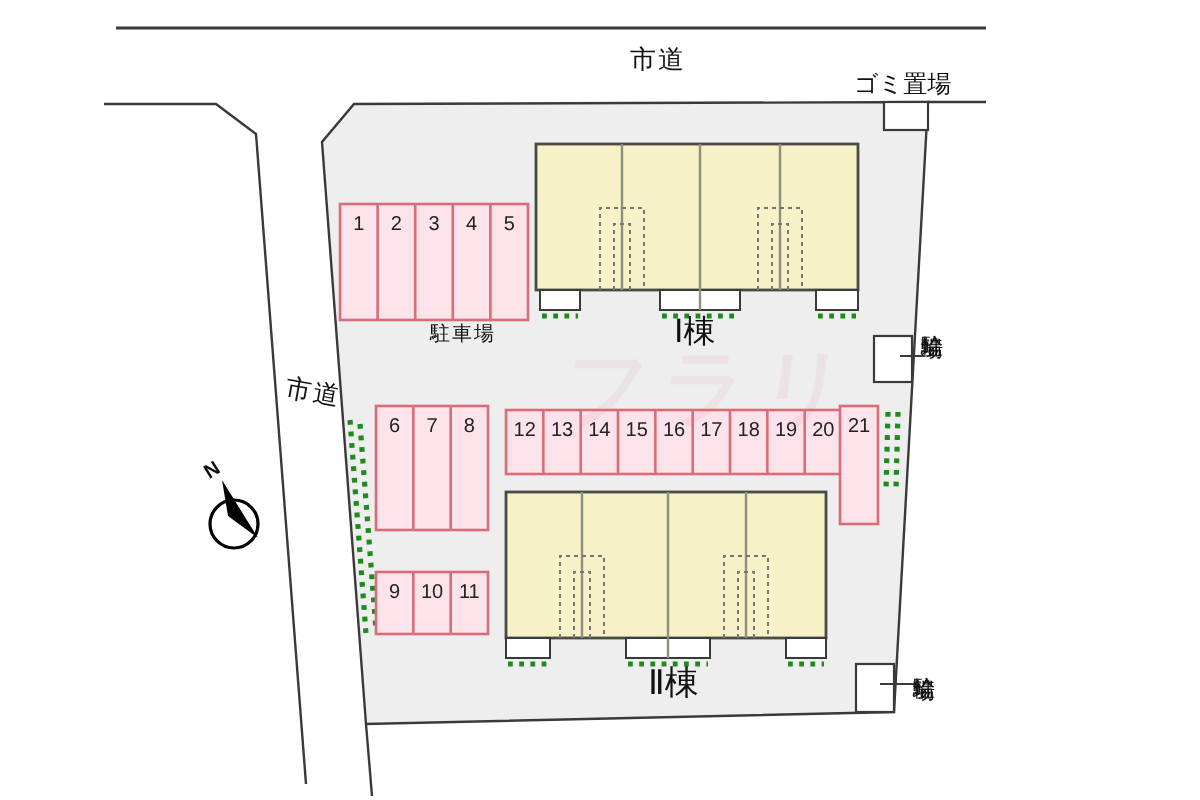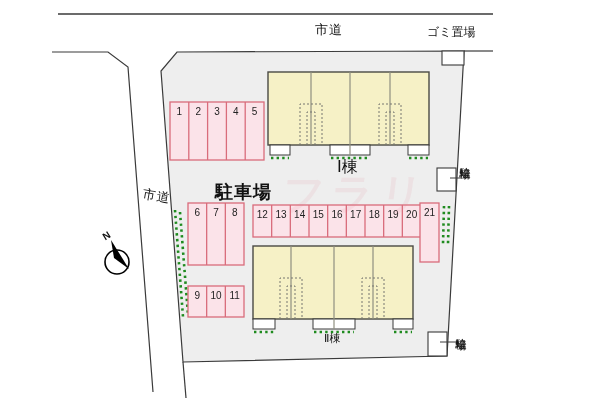--- a/index.html
+++ b/index.html
@@ -5,24 +5,24 @@
   html,body{margin:0;padding:0;background:#fff;}
   .canvas{
     position:relative;width:600px;height:400px;background:#ffffff;
     font-family:"Liberation Sans","DejaVu Sans",sans-serif;overflow:hidden;
   }
   .canvas svg{position:absolute;left:0;top:0;}
   .lbl{position:absolute;color:#111;white-space:nowrap;line-height:1;}
   .lbl-road-top{left:315px;top:23px;font-size:13px;letter-spacing:1px;}
   .lbl-road-left{left:144px;top:187px;font-size:13px;letter-spacing:1px;
     transform:rotate(10deg);transform-origin:left top;}
-  .lbl-garbage{left:427px;top:26px;font-size:12px;font-family:Liberation Serif, serif;}
-  .lbl-parking{left:215px;top:183px;font-size:18px;letter-spacing:1px;font-weight:bold;}
+  .lbl-garbage{left:427px;top:36px;font-size:12px;font-family:Liberation Serif, serif;}
+  .lbl-parking{left:215px;top:163px;font-size:10px;letter-spacing:1px;}
   .lbl-b1{left:337px;top:159px;font-size:16px;}
-  .lbl-b2{left:324px;top:333px;font-size:11px;}
+  .lbl-b2{left:324px;top:333px;font-size:17px;}
   .lbl-vert{writing-mode:vertical-rl;text-orientation:upright;font-size:11px;letter-spacing:1px;}
   .lbl-bike-upper{left:459px;top:158px;}
   .lbl-bike-lower{left:455px;top:329px;}
   .lbl-compass-n{left:103px;top:231px;font-size:10px;font-weight:bold;
     transform:rotate(-32deg);transform-origin:center;}
   .watermark{position:absolute;left:282px;top:166px;font-size:42px;font-weight:bold;
     color:rgba(225,120,140,0.10);letter-spacing:6px;transform:skewX(-8deg);}
 </style>
 </head>
 <body>

